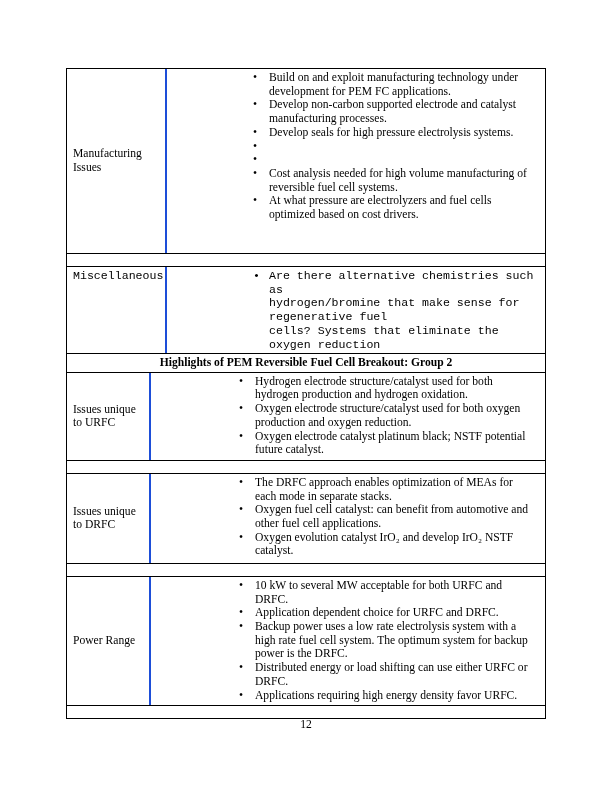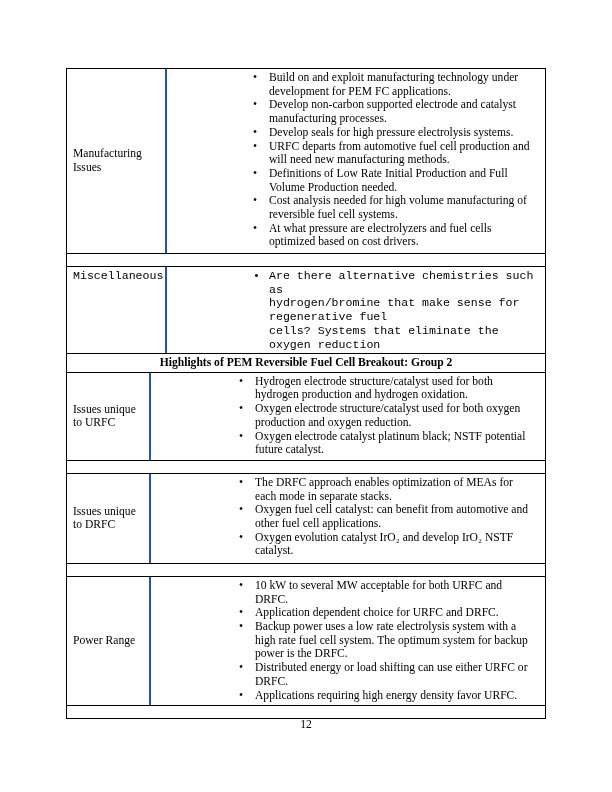--- a/index.html
+++ b/index.html
@@ -108,27 +108,23 @@
           <span class="bm">•</span>
           <span class="bt">Develop non-carbon supported electrode and catalyst
 manufacturing processes.</span>
         </div>
         <div class="bullet">
           <span class="bm">•</span>
           <span class="bt">Develop seals for high pressure electrolysis systems.</span>
         </div>
         <div class="bullet">
           <span class="bm">•</span>
-          <span class="bt">URFC departs from automotive fuel cell production and
-will need new manufacturing methods.</span>
-        </div>
-        <div class="bullet">
-          <span class="bm">•</span>
-          <span class="bt">Definitions of Low Rate Initial Production and Full
-Volume Production needed.</span>
+        </div>
+        <div class="bullet">
+          <span class="bm">•</span>
         </div>
         <div class="bullet">
           <span class="bm">•</span>
           <span class="bt">Cost analysis needed for high volume manufacturing of
 reversible fuel cell systems.</span>
         </div>
         <div class="bullet">
           <span class="bm">•</span>
           <span class="bt">At what pressure are electrolyzers and fuel cells
 optimized based on cost drivers.</span>

